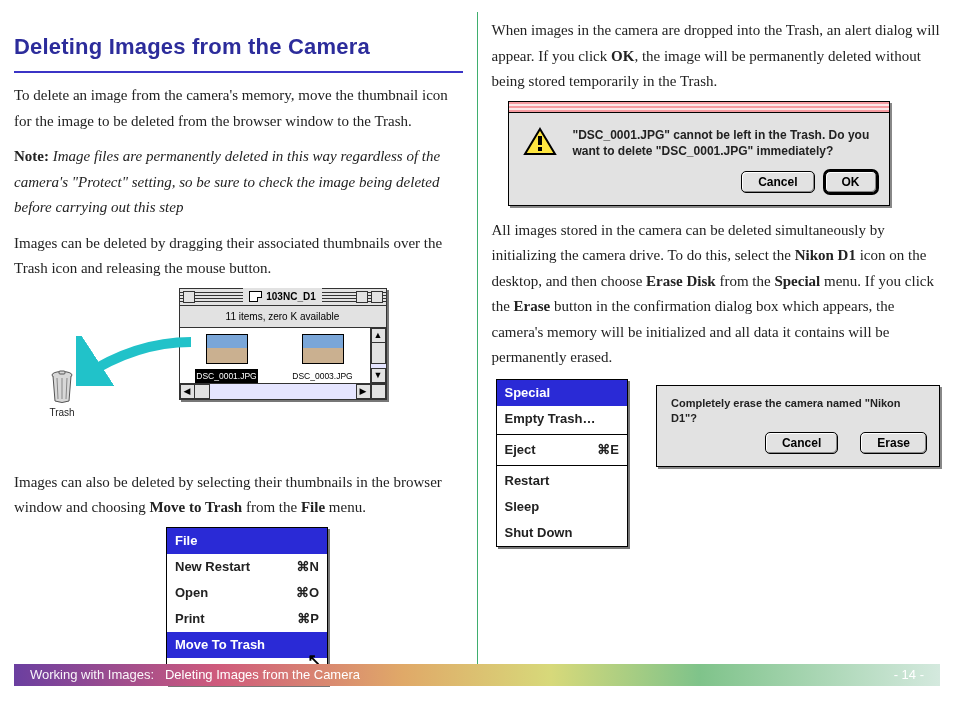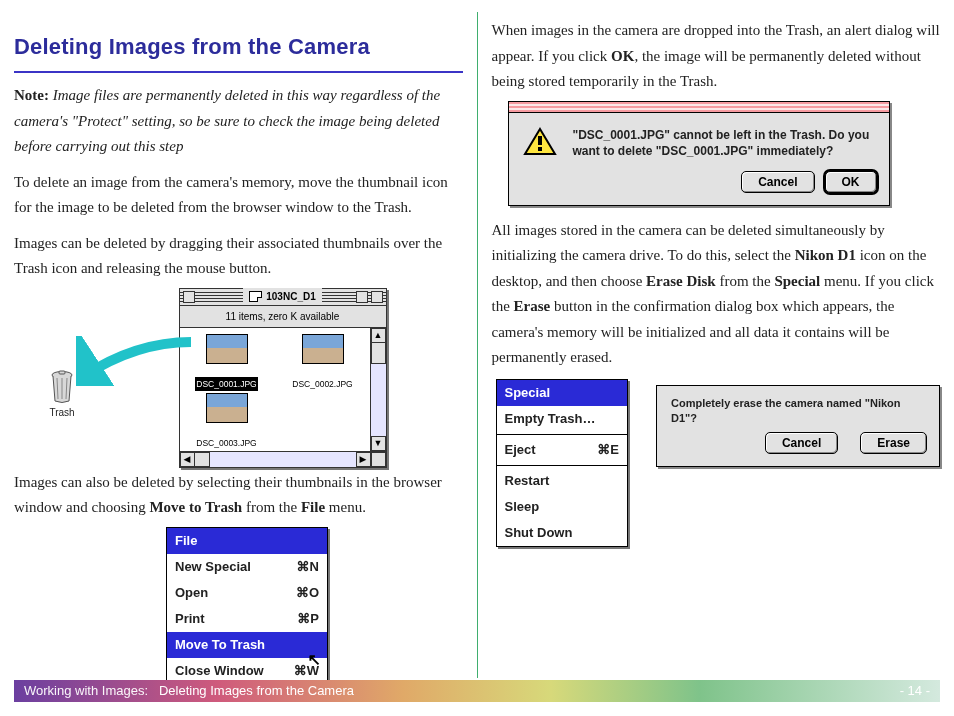--- a/index.html
+++ b/index.html
@@ -94,21 +94,21 @@
     flex:1;
     display:grid;
     grid-template-columns:1fr 1fr;
     padding:6px 4px 0 4px;
     gap:2px 10px;
     background:#fff;
   }
   .thumb{display:flex;flex-direction:column;align-items:center;}
   .thumb .imgbox{width:40px;height:28px;border:1px solid #000;background:#cab090;position:relative;overflow:hidden;}
   .thumb .imgbox .sky{position:absolute;inset:0 0 55% 0;background:#7aa6d8;}
-  .thumb .fname{font-size:8.5px;margin-top:13px;color:#000;}
+  .thumb .fname{font-size:8.5px;margin-top:5px;color:#000;}
   .thumb.sel .fname{background:#000;color:#fff;padding:0 1px;}
   .mac-vscroll{width:15px;border-left:1px solid var(--mac-border);background:var(--lav);position:relative;}
   .mac-vscroll .arr, .mac-hscroll .arr{position:absolute;width:13px;height:13px;border:1px solid var(--mac-border);background:var(--mac-fill);font-size:9px;text-align:center;line-height:12px;}
   .mac-vscroll .arr.up{top:0;left:0;}
   .mac-vscroll .arr.dn{bottom:0;left:0;}
   .mac-vscroll .thumbbar{position:absolute;left:0;top:14px;width:13px;height:20px;border:1px solid var(--mac-border);background:var(--mac-fill);}
   .mac-hscroll{height:15px;border-top:1px solid var(--mac-border);background:var(--lav);position:relative;}
   .mac-hscroll .arr.lf{left:0;top:0;}
   .mac-hscroll .arr.rt{right:15px;top:0;}
   .mac-hscroll .corner{position:absolute;right:0;top:0;width:13px;height:13px;border:1px solid var(--mac-border);background:var(--mac-fill);}
@@ -166,47 +166,47 @@
     border-radius:5px;
     box-shadow:inset -1px -1px 0 #888, inset 1px 1px 0 #fff;
     cursor:default;
   }
   .mac-btn.default{box-shadow:0 0 0 2px #000, inset -1px -1px 0 #888, inset 1px 1px 0 #fff;}
 
   .right-lower{display:flex;gap:12px;align-items:flex-start;margin-top:8px;}
 
   
   .footer{
-    position:absolute;left:14px;right:14px;bottom:14px;
+    position:absolute;left:14px;right:14px;bottom:30px;
     height:22px;
     background:linear-gradient(90deg,#6b3fa0 0%,#cf5a7c 22%,#e0a968 42%,#d7d97a 58%,#7fc38a 74%,#d4e9de 100%);
     color:#fff;
     font-family: Verdana, Geneva, sans-serif;
     font-size:13px;
     display:flex;justify-content:space-between;align-items:center;
-    padding:0 10px;
+    padding:0 16px;
   }
   .footer .bc-section{opacity:.95;}
   .footer .pageno{color:#fff;}
 </style>
 </head>
 <body>
 
 <div class="page">
 
   <div class="col left">
     <h1 class="title">Deleting Images from the Camera</h1>
 
+    <p>To delete an image from the camera's memory, move the thumbnail icon for the image to be deleted from the browser window to the Trash.</p>
+
     <p>
       <span class="note-label">Note:</span>
       <span>  </span>
       <span class="note-body">Image files are permanently deleted in this way regardless of the camera's "Protect" setting, so be sure to check the image being deleted before carrying out this step</span>
     </p>
-
-    <p>To delete an image from the camera's memory, move the thumbnail icon for the image to be deleted from the browser window to the Trash.</p>
 
     <p>Images can be deleted by dragging their associated thumbnails over the Trash icon and releasing the mouse button.</p>
 
     <div class="browser-area">
       <div class="mac-window">
         <div class="mac-titlebar">
           <span class="wbox cls"></span>
           <span class="t">
               <span class="disk-glyph"></span>
               <span>103NC_D1</span>
@@ -220,26 +220,20 @@
             <div class="thumb sel">
               <div class="imgbox">
                   <div class="sky"></div>
                 </div>
               <div class="fname">DSC_0001.JPG</div>
             </div>
             <div class="thumb">
               <div class="imgbox">
                   <div class="sky"></div>
                 </div>
-              <div class="fname">DSC_0002.JPG</div>
-            </div>
-            <div class="thumb">
-              <div class="imgbox">
-                  <div class="sky"></div>
-                </div>
               <div class="fname">DSC_0003.JPG</div>
             </div>
           </div>
           <div class="mac-vscroll">
             <div class="arr up">▲</div>
             <div class="thumbbar"></div>
             <div class="arr dn">▼</div>
           </div>
         </div>
         <div class="mac-hscroll">
@@ -270,21 +264,21 @@
       </div>
     </div>
 
     <p>
       <span>Images can also be deleted by selecting their thumbnails in the browser window and choosing </span><b>Move to Trash</b><span> from the </span><b>File</b><span> menu.</span>
     </p>
 
     <div class="mac-menu">
       <div class="mtitle">File</div>
       <div class="mi">
-          <span>New Special</span>
+          <span>New Restart</span>
           <span>⌘N</span>
         </div>
       <div class="mi">
           <span>Open</span>
           <span>⌘O</span>
         </div>
       <div class="mi">
           <span>Print</span>
           <span>⌘P</span>
         </div>

